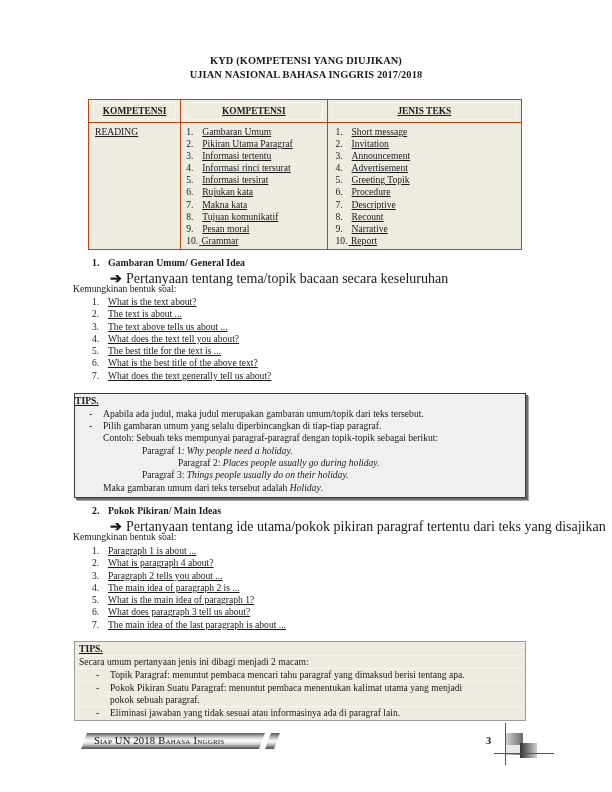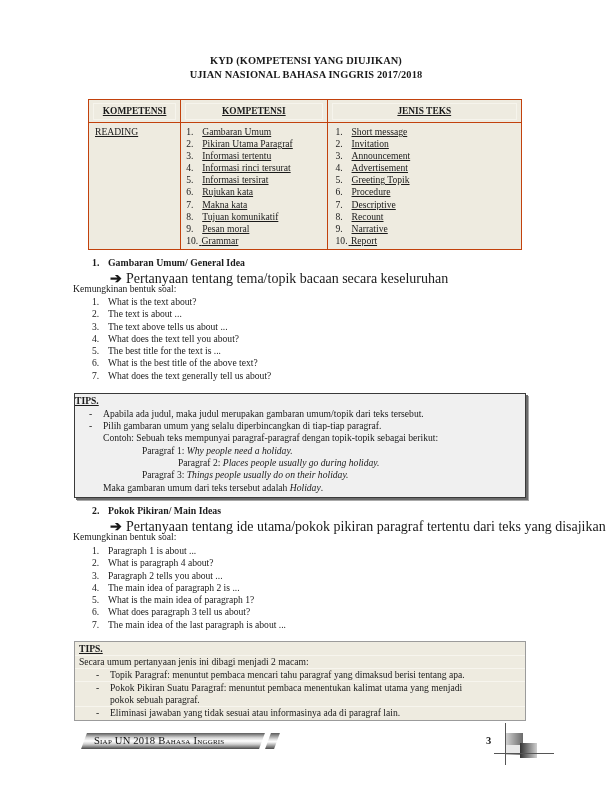--- a/index.html
+++ b/index.html
@@ -38,21 +38,21 @@
   table.kyd td.c3 li { padding-left: 8px; }
   .num { display: inline-block; width: 16px; }
 
   .section-head {
     position: absolute; left: 92px; font-weight: bold; font-size: 9.8px;
   }
   .section-head .num { width: 16px; }
   .arrow-line { position: absolute; left: 110px; font-size: 14px; }
   .arrow-line .arrow { display: inline-block; width: 16px; font-weight: bold; }
   .kb { position: absolute; left: 73px; font-size: 9.6px; }
-  ol.qlist { position: absolute; left: 92px; list-style: none; margin: 0; padding: 0; }
+  ol.qlist { position: absolute; left: 92px; list-style: none; margin: 0; padding: 0; text-decoration: underline; }
   ol.qlist li { height: 12.3px; line-height: 12.3px; white-space: nowrap; }
   ol.qlist .num { width: 16px; }
 
   
   .tips1 {
     position: absolute; left: 74px; top: 393px; width: 450px; height: 103px;
     background: #f0f0f0; border: 1px solid #3a3a3a;
     box-shadow: 2px 2px 0 #6b6b6b, 3px 3px 0 #aaaaaa;
   }
   .tips-label { font-weight: bold; text-decoration: underline; font-size: 9.6px; }

